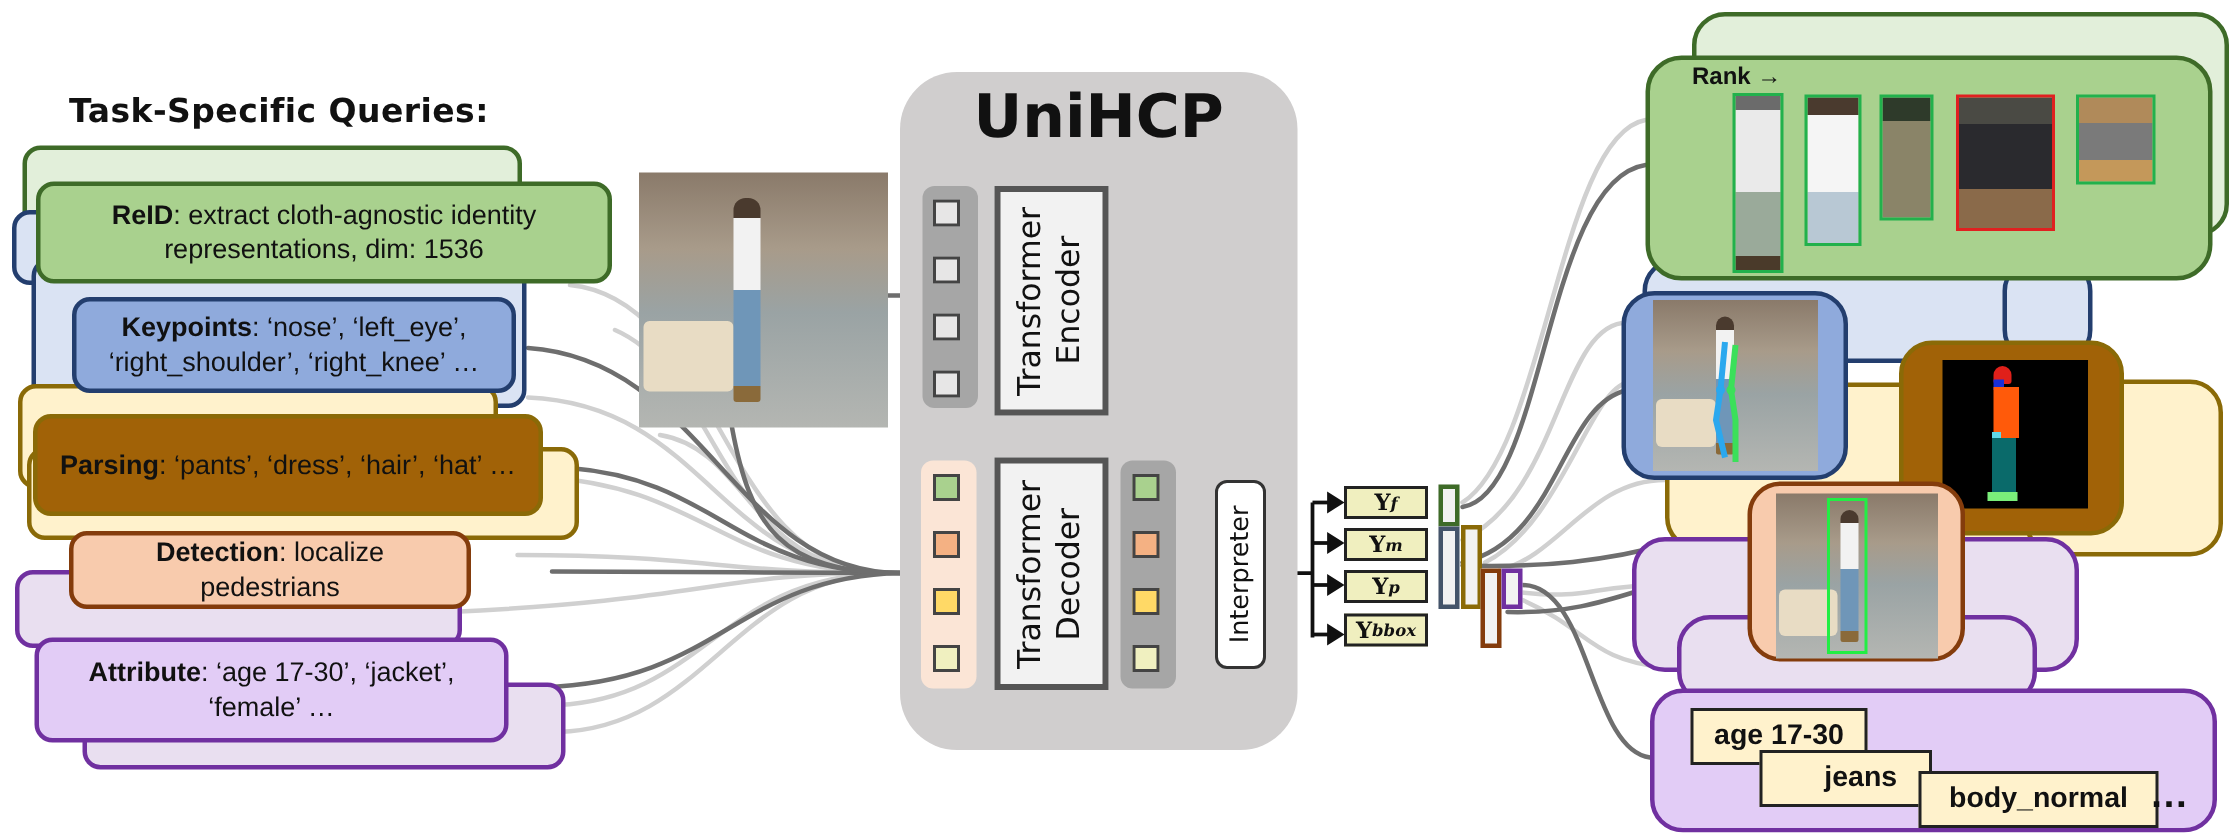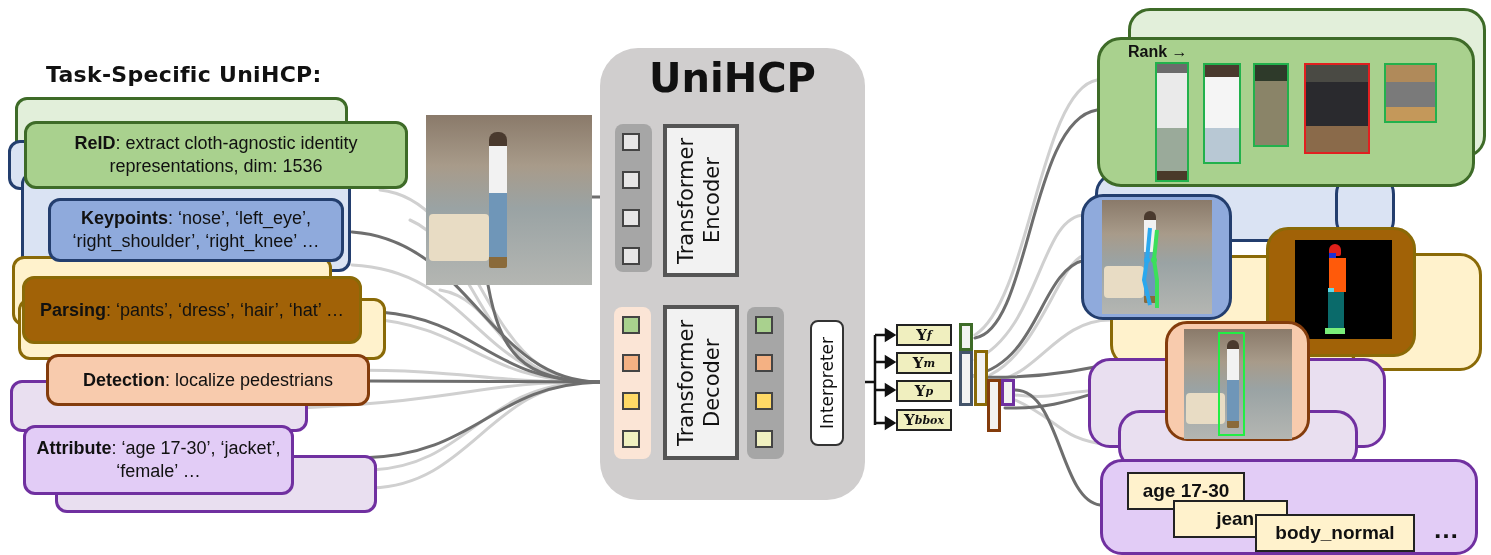--- a/index.html
+++ b/index.html
@@ -85,43 +85,43 @@
       <polygon points="886,330 886,340 894,335"></polygon>
     <line x1="875" y1="362" x2="888" y2="362"></line>
       <polygon points="886,357 886,367 894,362"></polygon>
     <line x1="875" y1="390" x2="888" y2="390"></line>
       <polygon points="886,385 886,395 894,390"></polygon>
     <line x1="875" y1="423" x2="888" y2="423"></line>
       <polygon points="886,418 886,428 894,423"></polygon>
   </g>
 </svg>
 
-<div class="abs title">Task-Specific  UniHCP:</div>
+<div class="abs title">Task-Specific  Queries:</div>
 
 <div class="abs card green-l" style="left:15px;top:97px;width:333px;height:80px;"></div>
 <div class="abs card blue-l" style="left:8px;top:140px;width:332px;height:50px;"></div>
 <div class="abs card blue-l" style="left:21px;top:172px;width:330px;height:100px;"></div>
 <div class="abs card yel-l" style="left:12px;top:256px;width:320px;height:70px;"></div>
 <div class="abs card yel-l" style="left:18px;top:298px;width:368px;height:62px;"></div>
 <div class="abs card pur-l" style="left:10px;top:380px;width:298px;height:52px;"></div>
 <div class="abs card pur-l" style="left:55px;top:455px;width:322px;height:58px;"></div>
 
 <div class="abs card green q" style="left:24px;top:121px;width:384px;height:68px;">
   <span><b>ReID</b><span>: extract cloth-agnostic identity representations, dim: 1536</span></span>
 </div>
 <div class="abs card blue q" style="left:48px;top:198px;width:296px;height:64px;justify-content:flex-end;">
   <span><b>Keypoints</b><span>: ‘nose’, ‘left_eye’, ‘right_shoulder’, ‘right_knee’ …</span></span>
 </div>
 <div class="abs card yel q" style="left:22px;top:276px;width:340px;height:68px;">
   <span><b>Parsing</b><span>: ‘pants’, ‘dress’, ‘hair’, ‘hat’ …</span></span>
 </div>
-<div class="abs card org q" style="left:46px;top:354px;width:324px;height:52px;">
+<div class="abs card org q" style="left:46px;top:354px;width:268px;height:52px;">
   <span><b>Detection</b><span>: localize pedestrians</span></span>
 </div>
-<div class="abs card pur q" style="left:23px;top:425px;width:271px;height:70px;">
+<div class="abs card pur q" style="left:23px;top:425px;width:316px;height:70px;">
   <span><b>Attribute</b><span>: ‘age  17-30’, ‘jacket’, ‘female’ …</span></span>
 </div>
 
 <div class="abs photo" style="left:426px;top:115px;width:166px;height:170px;">
   <div class="couch"></div>
   <div class="person"></div>
 </div>
 
 <div class="abs model"></div>
 <div class="abs model-title">UniHCP</div>
@@ -221,15 +221,15 @@
   <div class="abs photo" style="left:16px;top:5px;width:108px;height:110px;">
     <div class="couch"></div>
     <div class="person" style="left:40%;"></div>
     <div class="abs" style="left:34px;top:3px;width:27px;height:104px;border:2px solid #22ee44;"></div>
   </div>
 </div>
 
 <div class="abs card pur" style="left:1100px;top:459px;width:378px;height:96px;border-radius:22px;">
   <div class="abs tag" style="left:24px;top:10px;width:118px;height:38px;">age 17-30</div>
   <div class="abs tag" style="left:70px;top:38px;width:115px;height:38px;padding-left:20px;">jeans</div>
-  <div class="abs tag" style="left:152px;top:52px;width:160px;height:38px;">body_normal</div>
+  <div class="abs tag" style="left:176px;top:52px;width:160px;height:38px;">body_normal</div>
   <div class="abs" style="left:330px;top:52px;font-size:26px;font-weight:bold;color:#111;">…</div>
 </div>
 
 </body></html>

